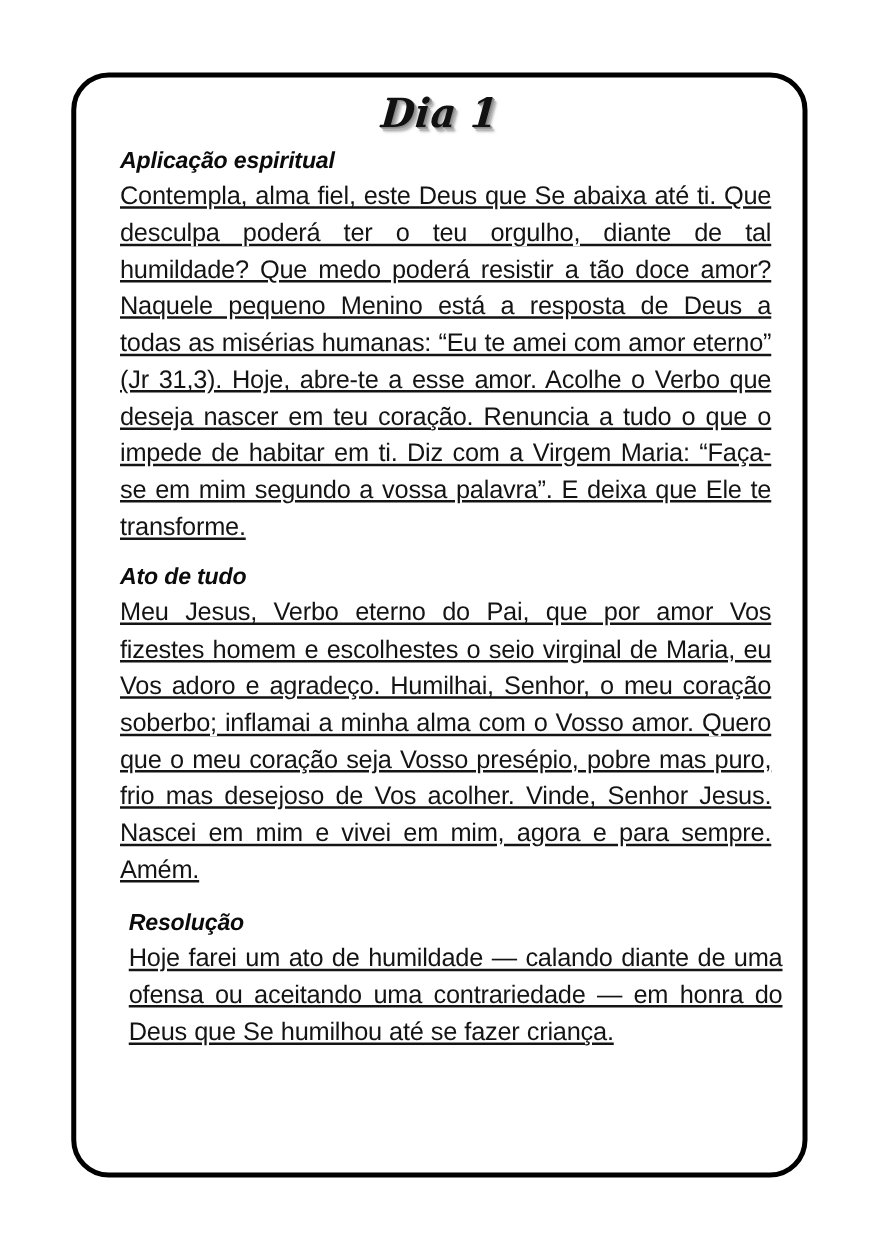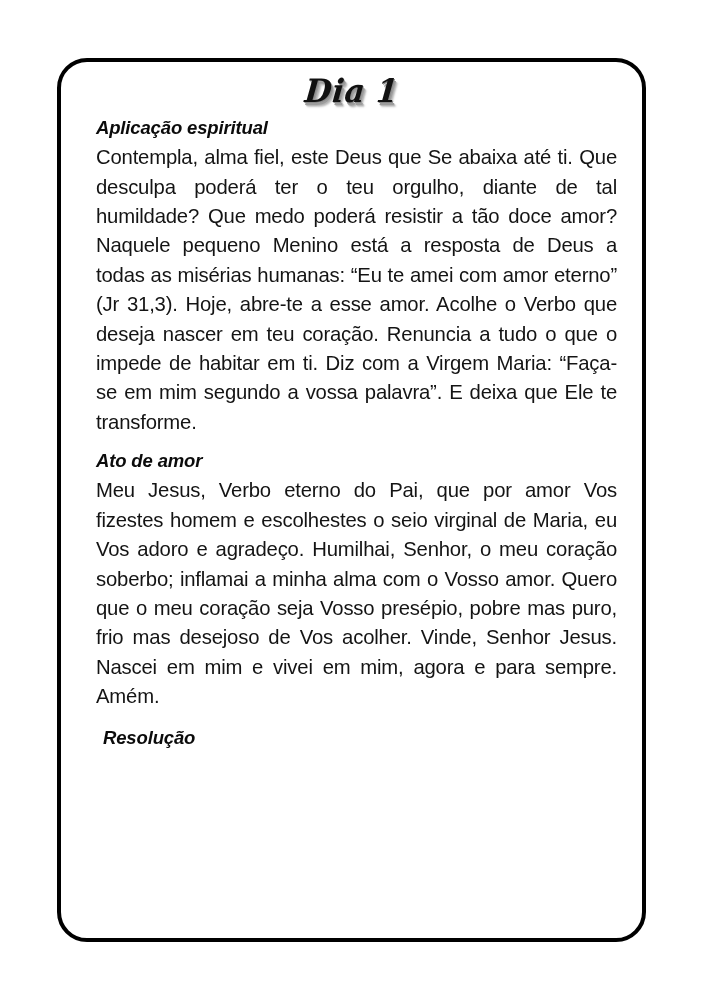--- a/index.html
+++ b/index.html
@@ -99,20 +99,21 @@
     font-weight: 400;
     font-size: 20.3px;
     line-height: 29.4px;
     color: #141414;
     text-align: justify;
     text-justify: inter-word;
     margin: 0;
     letter-spacing: -0.18px;
     word-spacing: 0.3px;
     hyphens: manual;
+    text-decoration: underline;
   }
 
   .body-text.last-left {
     text-align: justify;
   }
 </style>
 </head>
 <body>
 
 <div class="page">
@@ -123,23 +124,24 @@
     </div>
 
     <div class="content">
 
       <div class="section">
         <div class="heading">Aplicação espiritual</div>
         <p class="body-text">Contempla, alma fiel, este Deus que Se abaixa até ti. Que desculpa poderá ter o teu orgulho, diante de tal humildade? Que medo poderá resistir a tão doce amor? Naquele pequeno Menino está a resposta de Deus a todas as misérias humanas: “Eu te amei com amor eterno” (Jr 31,3). Hoje, abre-te a esse amor. Acolhe o Verbo que deseja nascer em teu coração. Renuncia a tudo o que o impede de habitar em ti. Diz com a Virgem Maria: “Faça-se em mim segundo a vossa palavra”. E deixa que Ele te transforme.</p>
       </div>
 
       <div class="section">
-        <div class="heading">Ato de amor</div>
+        <div class="heading">Ato de tudo</div>
         <p class="body-text">Meu Jesus, Verbo eterno do Pai, que por amor Vos fizestes homem e escolhestes o seio virginal de Maria, eu Vos adoro e agradeço. Humilhai, Senhor, o meu coração soberbo; inflamai a minha alma com o Vosso amor. Quero que o meu coração seja Vosso presépio, pobre mas puro, frio mas desejoso de Vos acolher. Vinde, Senhor Jesus. Nascei em mim e vivei em mim, agora e para sempre. Amém.</p>
       </div>
 
       <div class="section indented">
         <div class="heading">Resolução</div>
+        <p class="body-text last-left">Hoje farei um ato de humildade — calando diante de uma ofensa ou aceitando uma contrariedade — em honra do Deus que Se humilhou até se fazer criança.</p>
       </div>
 
     </div>
   </div>
 </div>
 
 </body></html>

